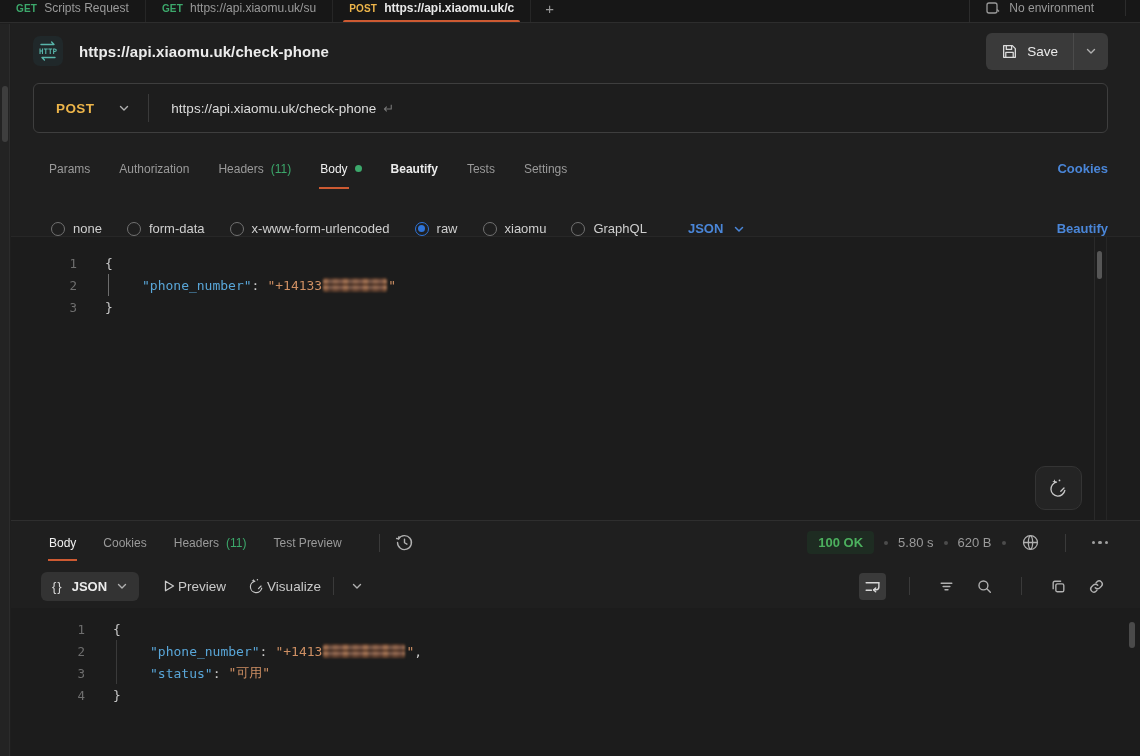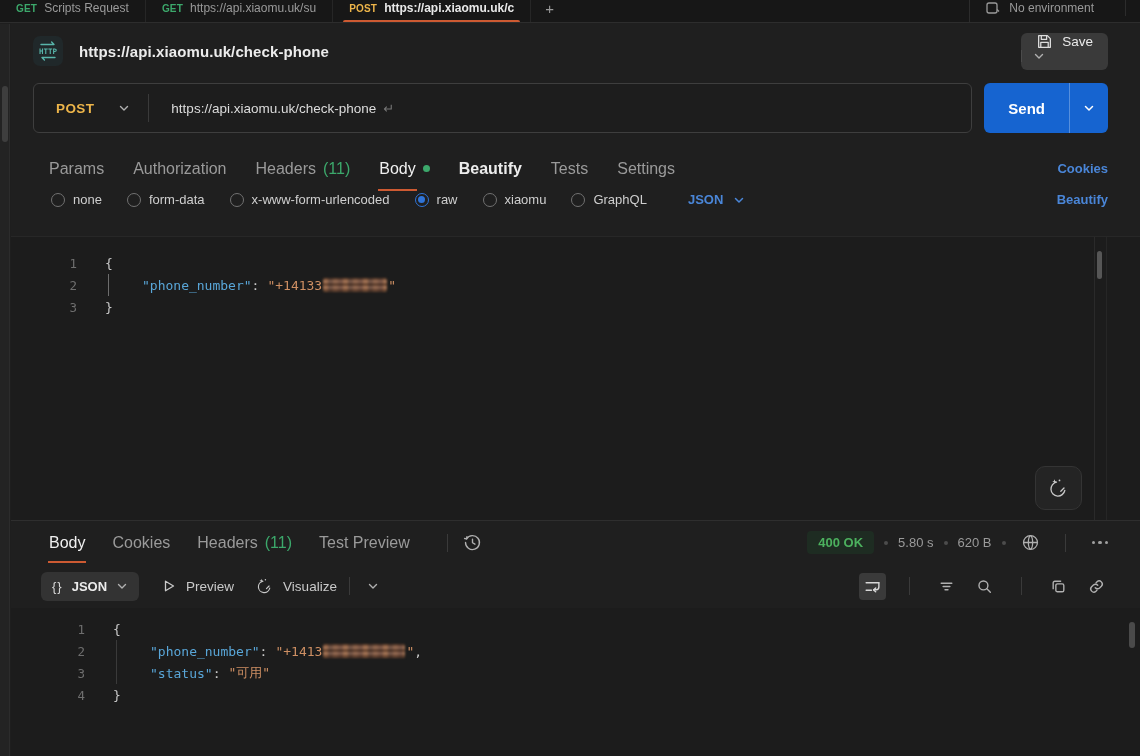--- a/index.html
+++ b/index.html
@@ -23,50 +23,50 @@
   
   .left-rail { position:absolute; left:0; top:24px; bottom:0; width:10px; background:#232323; border-right:1px solid #2c2c2c; z-index:5; }
   .left-rail .thumb { position:absolute; top:62px; left:2px; width:6px; height:56px; background:#3e3e3e; border-radius:3px; }
 
   .main { flex:1; display:flex; flex-direction:column; margin-left:11px; background:#1f1f1f; min-height:0; }
 
   
   .req-header { height:56px; flex:none; display:flex; align-items:center; padding:0 32px 0 22px; }
   .http-badge { width:30px; height:30px; border-radius:7px; background:#20282a; display:flex; align-items:center; justify-content:center; flex:none; }
   .req-title { margin-left:16px; font-size:15px; font-weight:700; color:#ececec; letter-spacing:.1px; }
-  .btn-split { margin-left:auto; display:flex; align-items:stretch; background:#3a3a3a; border-radius:6px; overflow:hidden; height:37px;flex-direction:column; }
+  .btn-split { margin-left:auto; display:flex; align-items:stretch; background:#3a3a3a; border-radius:6px; overflow:hidden; height:37px; }
   .btn-split .b-main { display:flex; align-items:center; gap:9px; padding:0 15px; color:#eaeaea; font-size:13.5px; cursor:pointer; }
   .btn-split .b-caret { display:flex; align-items:center; padding:0 11px; border-left:1px solid #4b4b4b; cursor:pointer; }
 
   
   .req-bar { height:66px; flex:none; display:flex; align-items:center; gap:12px; padding:0 32px 8px 22px; }
   .url-box { flex:1; height:50px; display:flex; align-items:center; border:1px solid #3e3e3e; border-radius:6px; background:#1d1d1d; }
   .method-sel { display:flex; align-items:center; gap:24px; padding:0 18px 0 22px; cursor:pointer; }
   .method-sel .mtxt { color:#edb54a; font-weight:700; font-size:13.5px; letter-spacing:.4px; }
   .url-div { width:1px; align-self:stretch; margin:10px 0; background:#3a3a3a; }
   .url-text { padding-left:22px; font-size:13.5px; color:#dcdcdc; }
   .ret-hint { color:#767676; margin-left:7px; font-size:13px; }
   .send-split { display:flex; align-items:stretch; height:50px; background:#1664d0; border-radius:6px; overflow:hidden; flex:none; }
   .send-split .b-main { display:flex; align-items:center; padding:0 24px; color:#fff; font-weight:700; font-size:15px; cursor:pointer; }
   .send-split .b-caret { display:flex; align-items:center; padding:0 13px; border-left:1px solid rgba(255,255,255,.28); cursor:pointer; }
 
   
   .req-tabs { height:47px; flex:none; display:flex; align-items:center; padding:0 32px 0 38px; }
-  .rtab { display:flex; align-items:center; gap:7px; margin-right:29px; font-size:16px; color:#9a9a9a; cursor:pointer; }
+  .rtab { display:flex; align-items:center; gap:7px; margin-right:29px; font-size:12px; color:#9a9a9a; cursor:pointer; }
   .rtab .cnt { color:#3ca86b; }
   .rtab.active { color:#f0f0f0; }
   .rtab.hover { color:#ececec; font-weight:600; }
   .rtab .lbl { position:relative; display:inline-block; }
   .rtab.active .lbl::after { content:""; position:absolute; left:-1px; right:-1px; bottom:-13px; height:2px; background:#cd5a32; }
   .green-dot { width:7px; height:7px; border-radius:50%; background:#3ca86b; }
   .link-blue { color:#4a86d8; font-weight:600; font-size:13px; cursor:pointer; }
   .req-tabs .link-blue { margin-left:auto; margin-right:0; }
 
   
-  .body-type-row { height:44px; flex:none; display:flex; align-items:flex-start; padding:0 32px 0 40px; }
+  .body-type-row { height:44px; flex:none; display:flex; align-items:flex-end; padding:0 32px 0 40px; }
   .radio-item { display:flex; align-items:center; gap:8px; margin-right:25px; font-size:13px; color:#cfcfcf; cursor:pointer; }
   .radio-c { width:14px; height:14px; border-radius:50%; border:1.5px solid #717171; position:relative; flex:none; }
   .radio-item.sel .radio-c { border-color:#2f74d8; }
   .radio-item.sel .radio-c::after { content:""; position:absolute; inset:2.5px; border-radius:50%; background:#2f74d8; }
   .fmt-sel { display:flex; align-items:center; gap:10px; margin-left:16px; cursor:pointer; }
   .fmt-sel .ftxt { color:#4a86d8; font-weight:700; font-size:13px; }
   .body-type-row .link-blue { margin-left:auto;padding-left:40px; }
 
   
   .editor { position:relative; background:#1c1c1c; font-family:"DejaVu Sans Mono","Liberation Mono",monospace; }
@@ -106,21 +106,21 @@
   .meta-txt { color:#9a9a9a; font-size:13px; }
   .dot-sep { width:4px; height:4px; border-radius:50%; background:#4c4c4c; flex:none; }
   .more-dots { display:flex; gap:3px; padding:0 6px; cursor:pointer; }
   .more-dots i { width:3.5px; height:3.5px; border-radius:50%; background:#a0a0a0; }
 
   
   .resp-toolbar { height:44px; flex:none; display:flex; align-items:center; padding:0 30px; }
   .json-btn { display:flex; align-items:center; gap:9px; background:#333333; border-radius:6px; padding:7px 11px; cursor:pointer; }
   .json-btn .br { color:#d8d8d8; font-size:13px; letter-spacing:1px; }
   .json-btn .jt { color:#ececec; font-weight:700; font-size:13px; }
-  .tool-item { display:flex; align-items:center; gap:9px; color:#c9c9c9; font-size:13.5px; margin-left:22px; cursor:pointer; }
+  .tool-item { display:flex; align-items:center; gap:1px; color:#c9c9c9; font-size:13.5px; margin-left:22px; cursor:pointer; }
   .resp-toolbar .vdiv { margin:0 12px; }
   .tb-right { margin-left:auto; display:flex; align-items:center; gap:11px; }
   .icon-btn { display:flex; align-items:center; justify-content:center; padding:5px; border-radius:4px; cursor:pointer; }
   .icon-btn.active { background:#3a3a3a; }
 
   svg.ic { display:block; }
   .chev { stroke:#b0b0b0; }
 </style>
 </head>
 <body>
@@ -189,28 +189,20 @@
       <div class="url-box">
         <div class="method-sel">
           <span class="mtxt">POST</span>
           <svg class="ic chev" width="12" height="12" viewBox="0 0 12 12" fill="none" stroke-width="1.4" stroke-linecap="round" stroke-linejoin="round">
               <path d="M2.5 4.5L6 8l3.5-3.5"></path>
             </svg>
         </div>
         <div class="url-div"></div>
         <div class="url-text">https://api.xiaomu.uk/check-phone</div>
         <span class="ret-hint">↵</span>
-      </div>
-      <div class="send-split">
-        <div class="b-main">Send</div>
-        <div class="b-caret">
-          <svg class="ic" width="12" height="12" viewBox="0 0 12 12" fill="none" stroke="#fff" stroke-width="1.5" stroke-linecap="round" stroke-linejoin="round">
-              <path d="M2.5 4.5L6 8l3.5-3.5"></path>
-            </svg>
-        </div>
       </div>
     </div>
 
     <div class="req-tabs">
       <div class="rtab">
           <span class="lbl">Params</span>
         </div>
       <div class="rtab">
           <span class="lbl">Authorization</span>
         </div>
@@ -322,21 +314,21 @@
         </div>
       <div class="vdiv"></div>
       <div class="icon-btn">
         <svg class="ic" width="19" height="19" viewBox="0 0 18 18" fill="none" stroke="#b0b0b0" stroke-width="1.3" stroke-linecap="round" stroke-linejoin="round">
           <path d="M3.4 5.6A6.6 6.6 0 1 1 2.4 9"></path>
           <path d="M3.4 5.6L1.5 5.2M3.4 5.6l.3-2"></path>
           <path d="M9 5.8v3.4l2.3 1.4"></path>
         </svg>
       </div>
       <div class="resp-right">
-        <span class="status-badge">400 OK</span>
+        <span class="status-badge">100 OK</span>
         <span class="dot-sep"></span>
         <span class="meta-txt">5.80 s</span>
         <span class="dot-sep"></span>
         <span class="meta-txt">620 B</span>
         <span class="dot-sep"></span>
         <div class="icon-btn">
           <svg class="ic" width="19" height="19" viewBox="0 0 18 18" fill="none" stroke="#b0b0b0" stroke-width="1.2">
             <circle cx="9" cy="9" r="6.6"></circle>
             <path d="M9 2.4c2.7 1.8 2.7 11.4 0 13.2M9 2.4c-2.7 1.8-2.7 11.4 0 13.2M2.4 9h13.2"></path>
           </svg>

